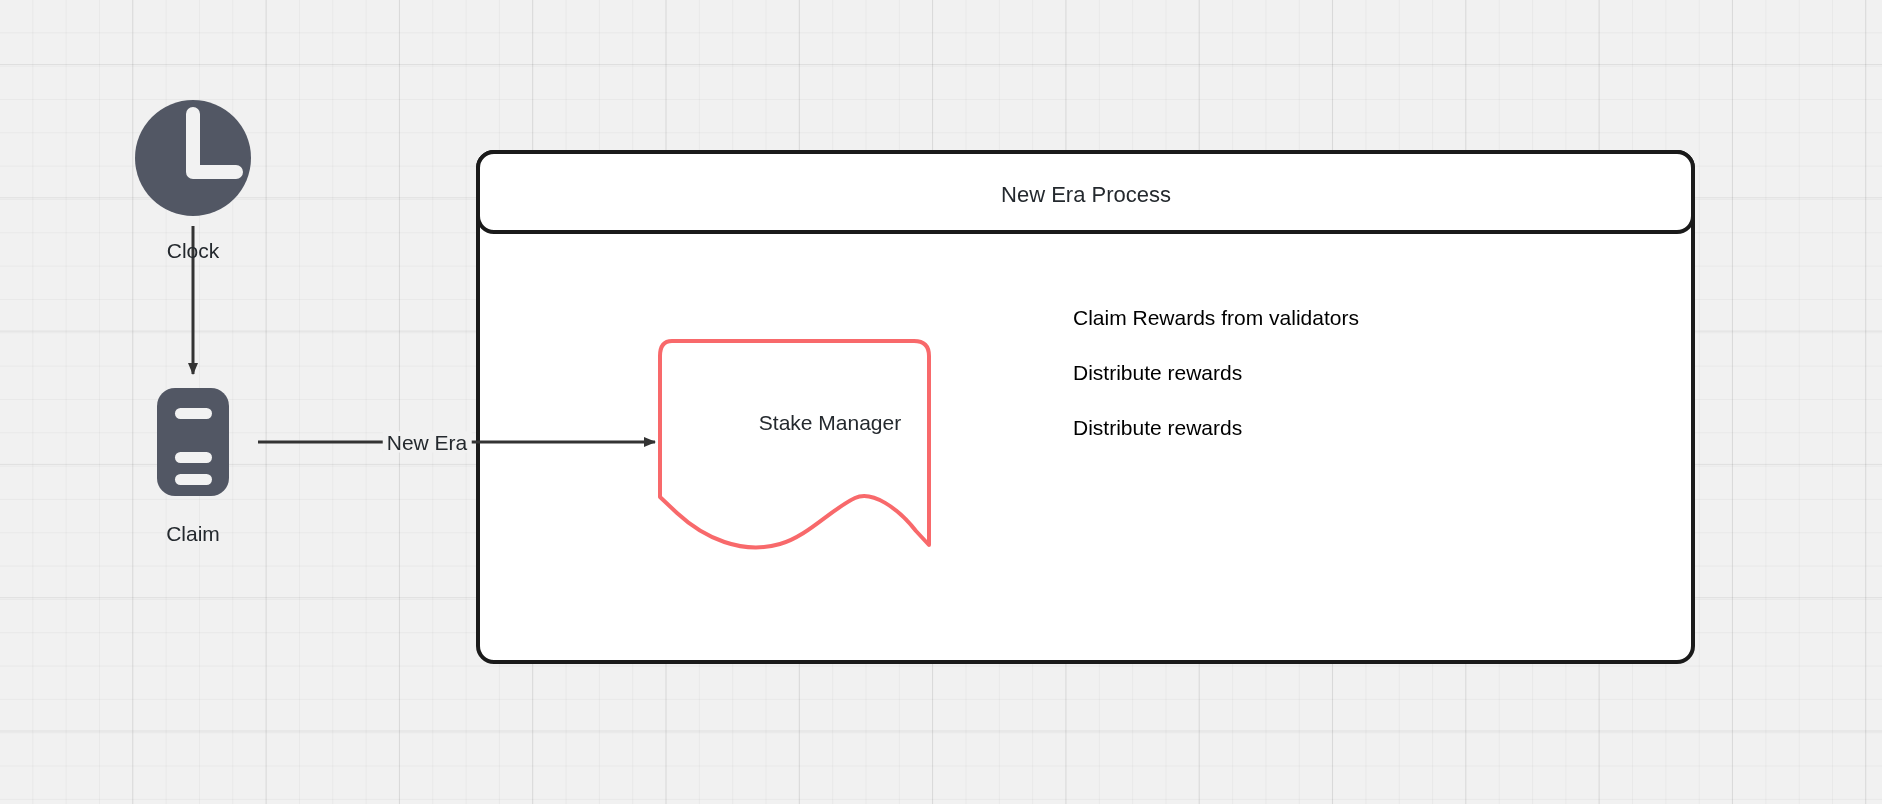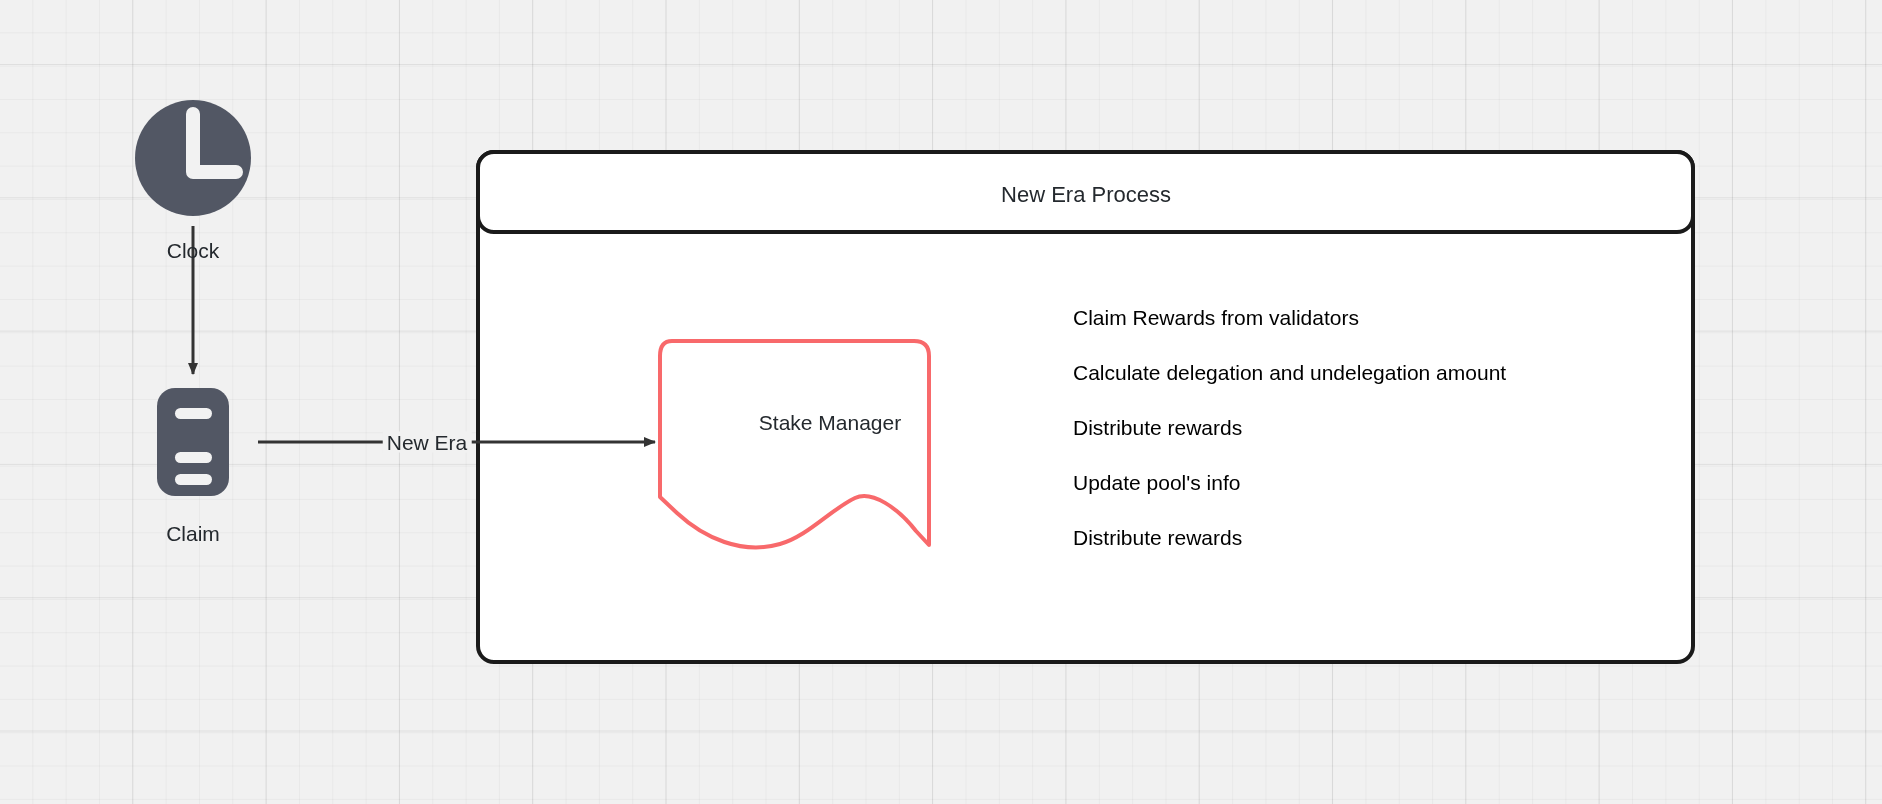--- a/index.html
+++ b/index.html
@@ -122,19 +122,17 @@
   <div class="lbl node-label" style="left:193px; top:523px;">Claim</div>
 
   <div class="lbl edge-label" style="left:427px; top:442px;">New Era</div>
 
   <div class="lbl header-title" style="left:1086px; top:189px;margin-top:6px;">New Era Process</div>
 
   <div class="lbl shape-label" style="left:792px; top:422px;">Stake Manager</div>
 
   <div id="steps" style="position:absolute; left:1073px; top:306px;">
     <div class="step" style="margin-bottom:31px;">Claim Rewards from validators</div>
-    <div class="step" style="margin-bottom:31px;">Calculate delegation and undelegation amount</div>
     <div class="step" style="margin-bottom:31px;">Distribute rewards</div>
-    <div class="step" style="margin-bottom:31px;">Update pool's info</div>
     <div class="step" style="margin-bottom:31px;">Distribute rewards</div>
   </div>
 
 </div>
 
 </body></html>

